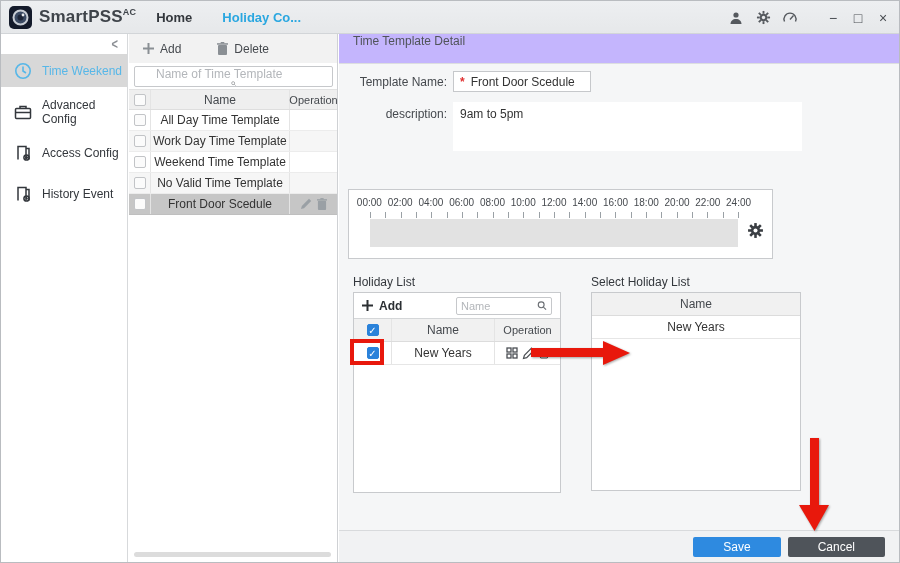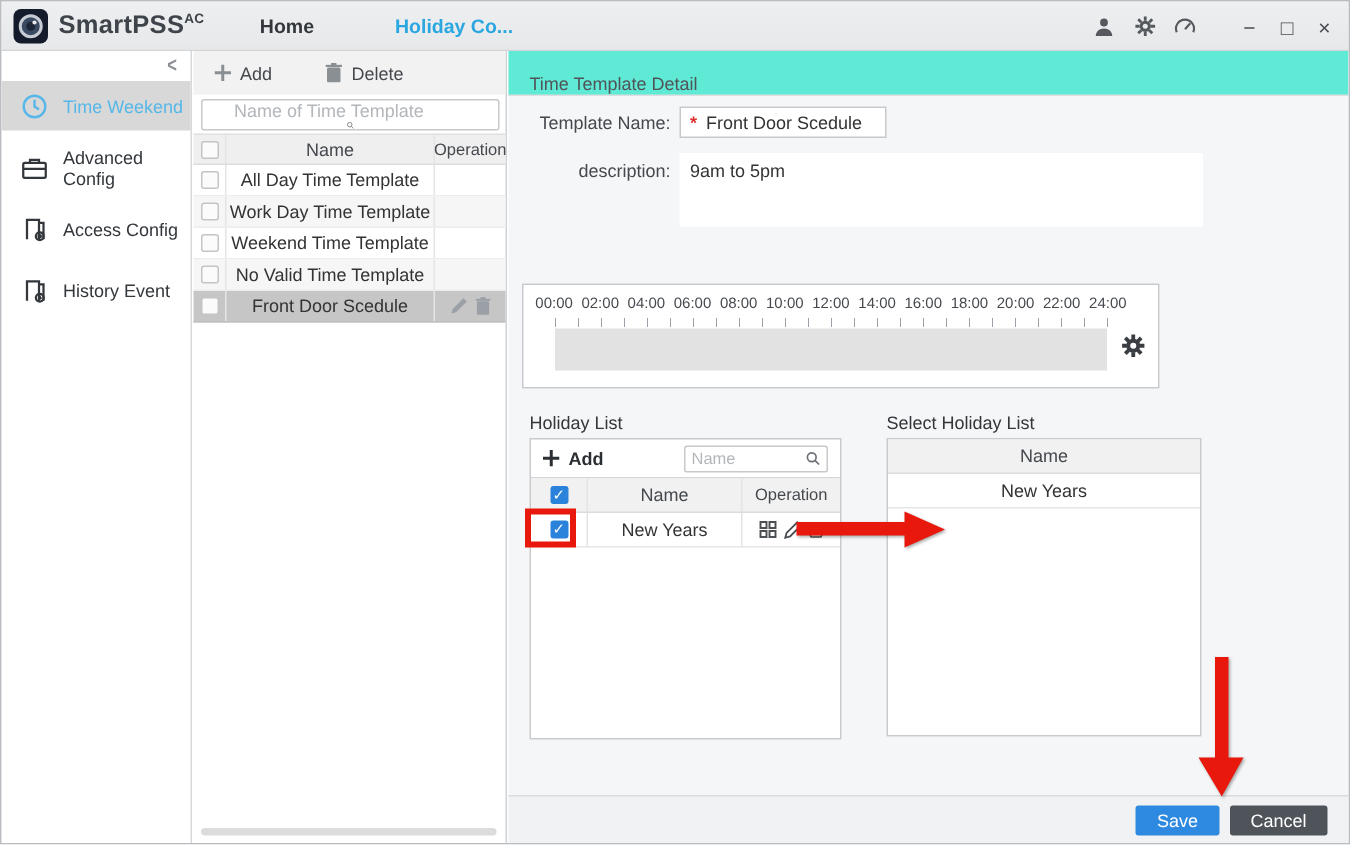--- a/index.html
+++ b/index.html
@@ -17,21 +17,21 @@
     border-bottom:1px solid #d2d5d8;
     display:flex; align-items:center;
   }
   .logo-badge {
     width:23px; height:23px; margin-left:8px; border-radius:5px;
     background:#141b2b; display:flex; align-items:center; justify-content:center;
     flex:0 0 auto;
   }
   .brand { font-size:17px; font-weight:bold; color:#3f444a; margin-left:7px; letter-spacing:.2px; }
   .brand sup { font-size:9px; font-weight:bold; color:#3f444a; }
-  .nav-tabs { display:flex; margin-left:37px; gap:54px;align-items:flex-end; }
+  .nav-tabs { display:flex; margin-left:20px; gap:30px;align-items:flex-end; }
   .nav-tab { font-size:13px; font-weight:bold; color:#33373c; cursor:pointer; }
   .nav-tab.active { color:#2aa7e0; }
   .tb-right { position:absolute; right:8px; top:0; height:33px; display:flex; align-items:center; gap:9px; }
   .tb-ico { width:18px; height:18px; display:flex; align-items:center; justify-content:center; color:#55595e; }
   .win-glyph { font-size:14px; color:#4a4e53; width:16px; text-align:center; line-height:16px; }
   .win-gap { width:8px; }
 
   
   .sidebar {
     position:absolute; left:0; top:33px; width:127px; bottom:0;
@@ -78,22 +78,22 @@
   .cb { width:12px; height:12px; border:1px solid #c2c4c7; border-radius:2px; background:#fbfbfb; }
   .cb.on { background:#2a82da; border-color:#2a82da; color:#fff; font-size:10px; line-height:12px; text-align:center; font-weight:bold; }
   .op-ico { color:#9aa0a5; display:flex; }
   .hscroll { position:absolute; left:5px; bottom:5px; width:197px; height:5px; border-radius:3px; background:#dcdcdc; }
 
   
   .detail {
     position:absolute; left:338px; top:33px; right:0; bottom:0; background:#f5f6f7;
   }
   .detail-header {
-    position:absolute; left:0; top:0; right:0; height:30px; background:#5eead4;
-    border-bottom:1px solid #dcdee0; display:flex; align-items:flex-end; padding-left:14px;
+    position:absolute; left:0; top:0; right:0; height:30px; background:#c4b5fd;
+    border-bottom:1px solid #dcdee0; display:flex; align-items:flex-start; padding-left:14px;
     font-size:12px; color:#505459;
   }
   .fld-label { position:absolute; font-size:12px; color:#45494e; text-align:right; width:100px; }
   .tplname-box {
     position:absolute; left:114px; top:37px; width:138px; height:21px; background:#fff;
     border:1px solid #c6c8cb; display:flex; align-items:center; padding:0 6px; gap:6px; font-size:12px;
   }
   .req-star { color:#e03131; font-weight:bold; }
   .desc-box {
     position:absolute; left:114px; top:68px; width:349px; height:49px; background:#fff;
@@ -134,21 +134,21 @@
   .hc-op { width:66px; align-self:stretch; border-left:1px solid #e4e4e4; display:flex; align-items:center; justify-content:center; gap:4px; font-size:11px; color:#45494e; }
   .hc-op .op-ico { color:#4a4e53; }
   .sel-topbar-left { font-size:12px; color:#33373c; }
   .clear-btn { margin-left:auto; display:flex; align-items:center; gap:5px; font-size:12px; color:#33373c; cursor:pointer; }
 
   .footer {
     position:absolute; left:0; right:0; bottom:0; height:32px; background:#f1f2f3;
     border-top:1px solid #d8dadc; display:flex; align-items:center; justify-content:flex-end;
     gap:7px; padding-right:14px;
   }
-  .btn { height:20px; padding:0 14px; border:none; border-radius:2px; font-size:12px; color:#fff; cursor:pointer;
+  .btn { height:20px; padding:0 30px; border:none; border-radius:2px; font-size:12px; color:#fff; cursor:pointer;
     font-family:"Liberation Sans","DejaVu Sans",sans-serif; }
   .btn.save { background:#2e8ae0; }
   .btn.cancel { background:#4f545a; }
 
   
   .annot-box {
     position:absolute; left:349px; top:338px; width:34px; height:26px;
     border:4px solid #e8180c; z-index:10; pointer-events:none;
   }
   .annot-svg { position:absolute; left:0; top:0; z-index:10; pointer-events:none; }

